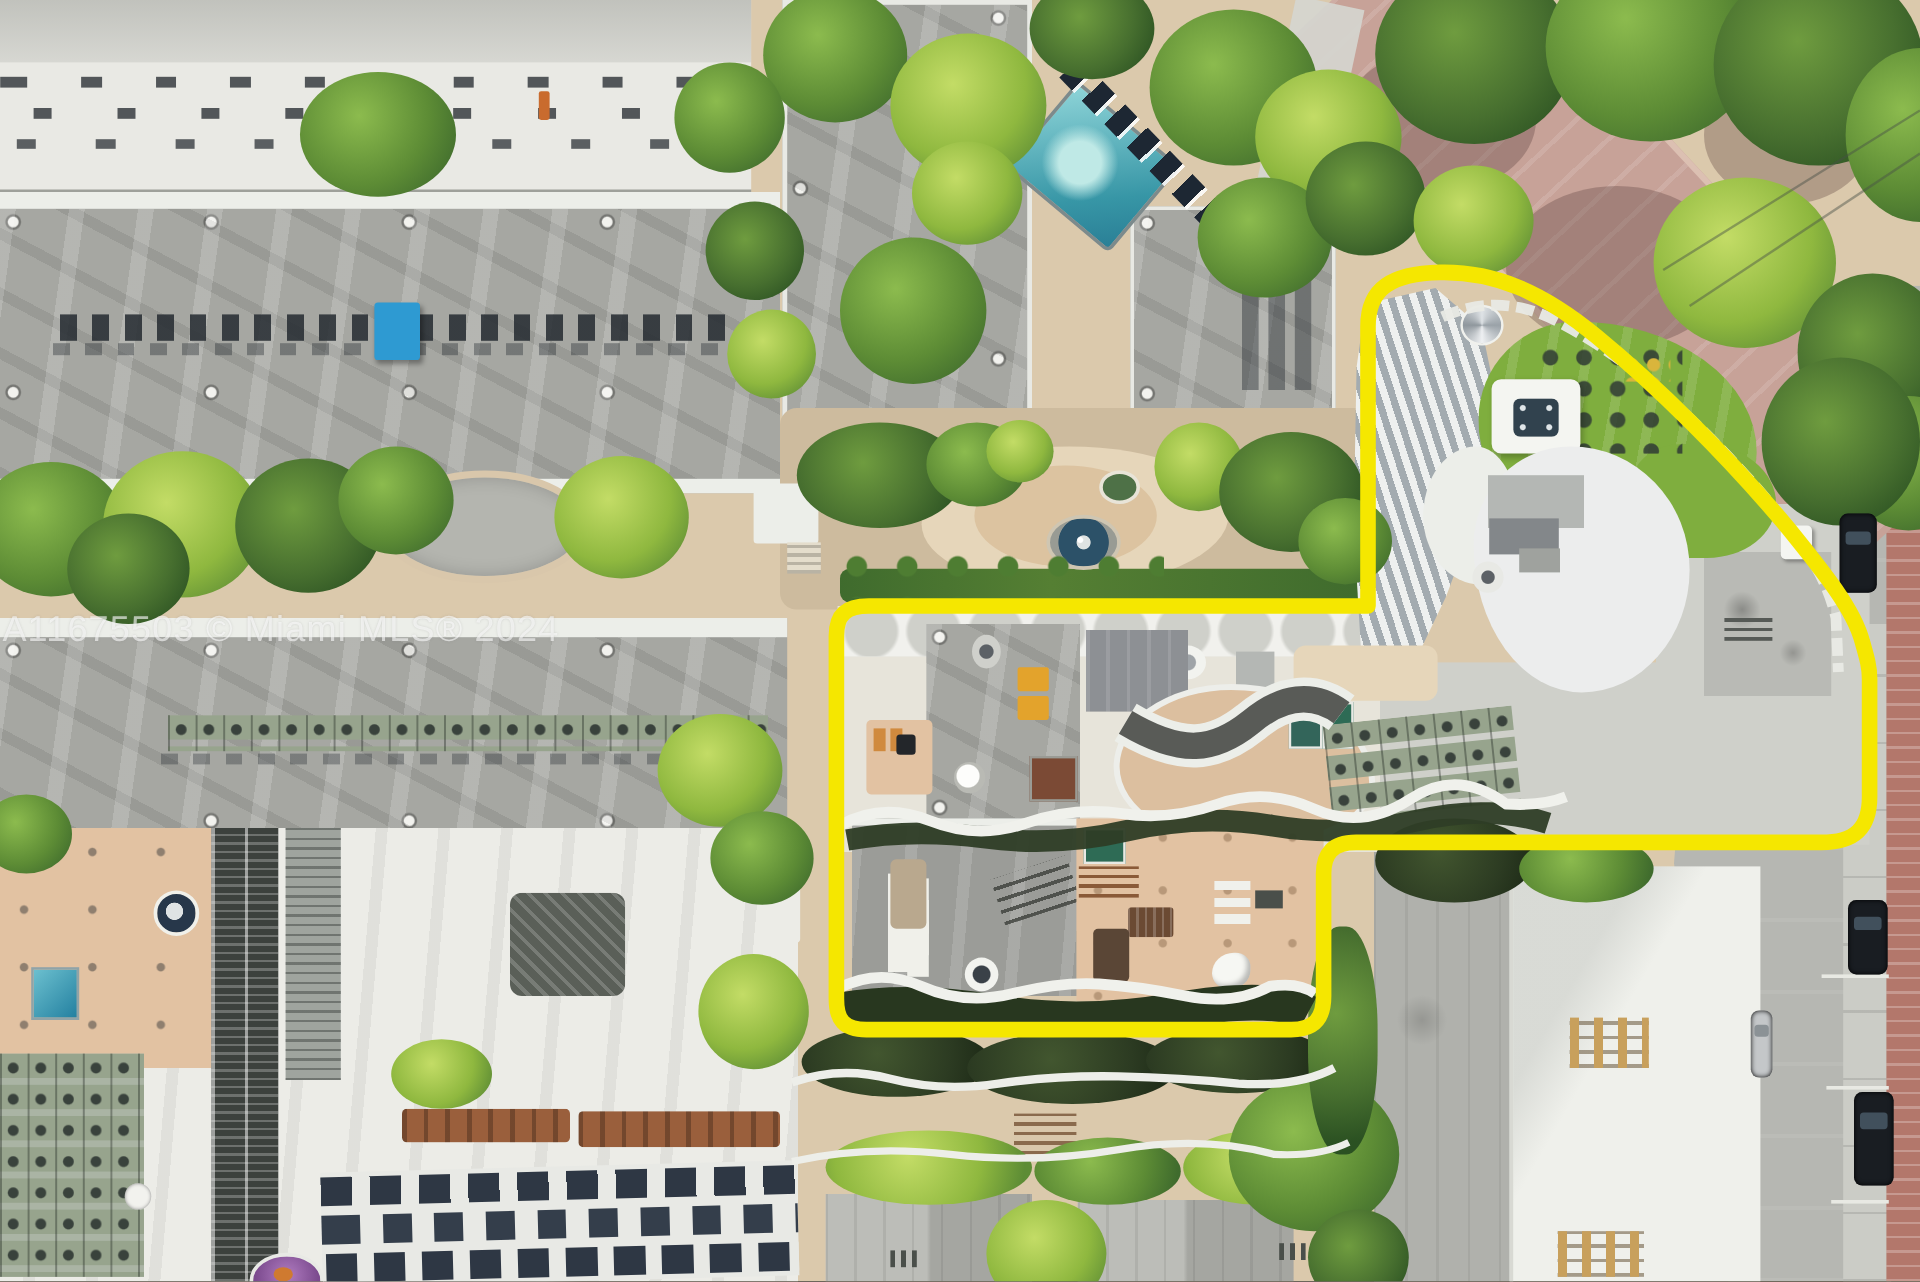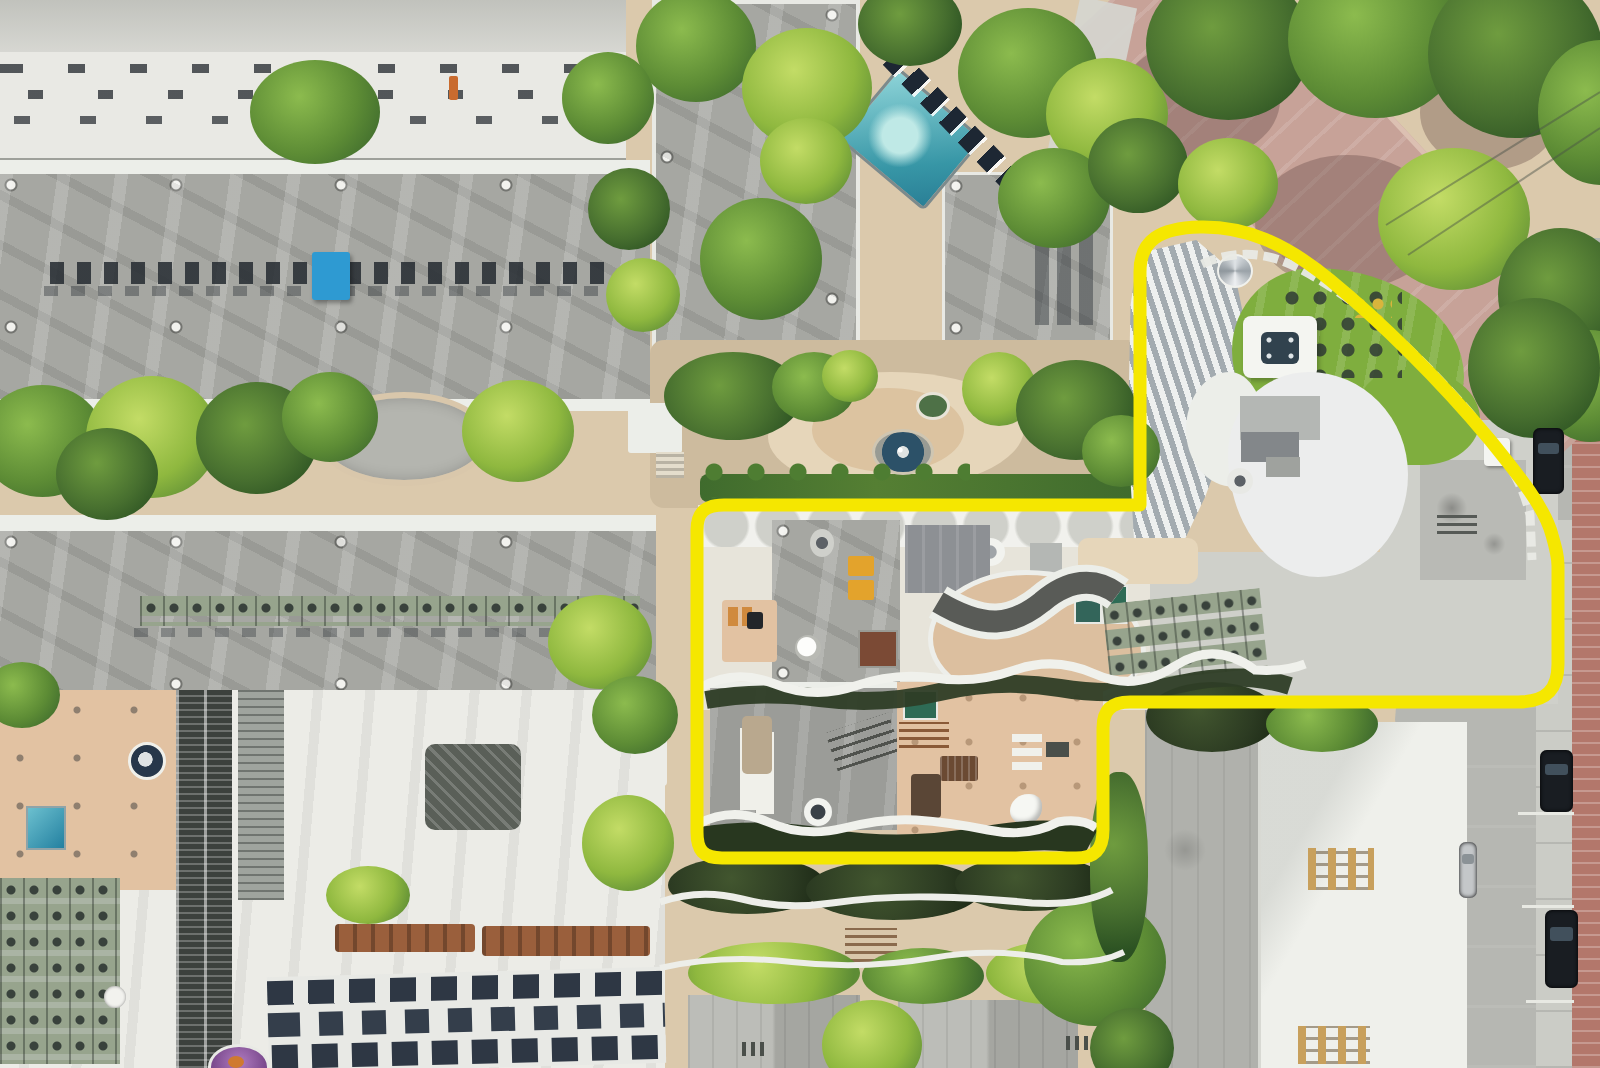--- a/index.html
+++ b/index.html
@@ -332,13 +332,14 @@
     <path d="M660,968 Q722,954 792,962 T932,958 T1062,962 Q1100,964 1124,952" fill="none" stroke="#edeee9" stroke-width="6"></path>
 
     <path d="M1202,264 Q1252,242 1302,270 Q1362,302 1422,362 Q1478,418 1507,462 Q1524,488 1530,515 L1532,560" fill="none" stroke="#e9eae5" stroke-width="9" stroke-dasharray="15 6" opacity="0.95"></path>
 
     <path d="M1386,225 L1600,92" fill="none" stroke="rgba(70,80,70,.45)" stroke-width="2"></path>
     <path d="M1408,255 L1600,128" fill="none" stroke="rgba(70,80,70,.45)" stroke-width="2"></path>
 
     <path d="M1140,505 L1140,272 C1140,240 1160,228 1200,227 C1245,226 1285,243 1330,280 C1380,321 1440,380 1490,440 C1520,477 1545,508 1552,535 C1556,549 1558,556 1558,566 L1558,664 C1558,690 1546,702 1518,702 L1130,702 C1110,702 1103,712 1103,728 L1103,830 C1103,848 1096,858 1076,858 L722,858 C703,858 697,850 697,832 L697,530 C697,512 705,505 724,505 Z" fill="none" stroke="#F5E700" stroke-width="13" stroke-linejoin="round" stroke-linecap="round"></path>
   </svg>
 
+  <div class="watermark">A11675503 © Miami MLS® 2024</div>
 </div>
 
 </body></html>

